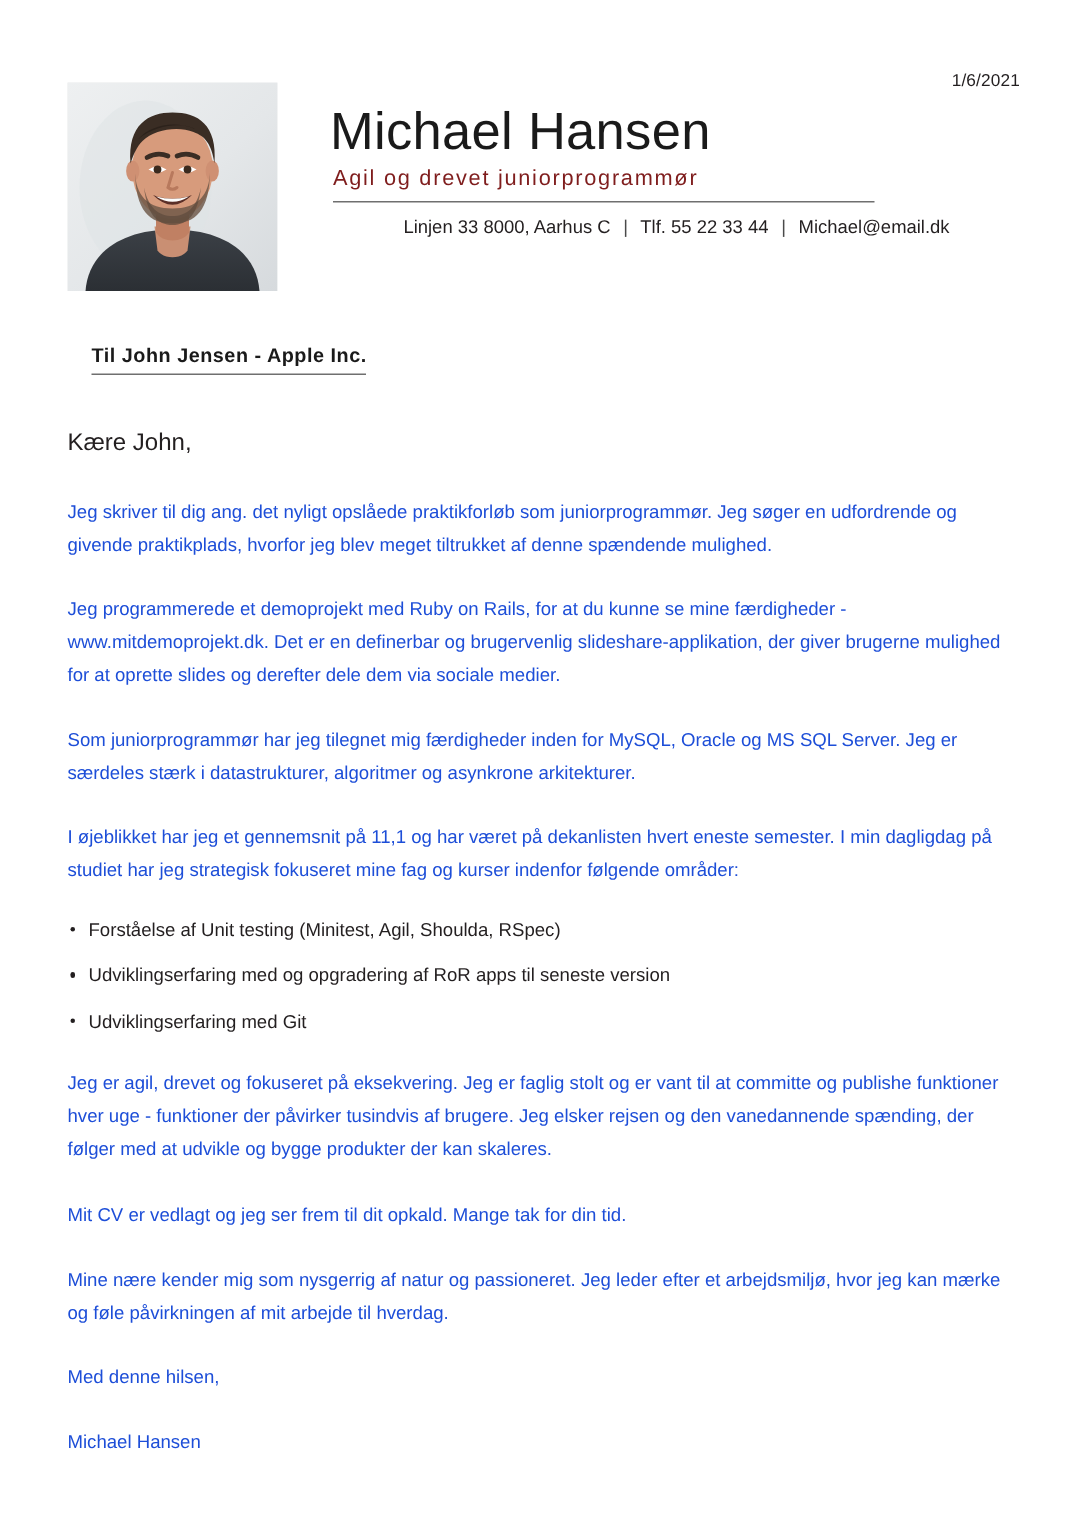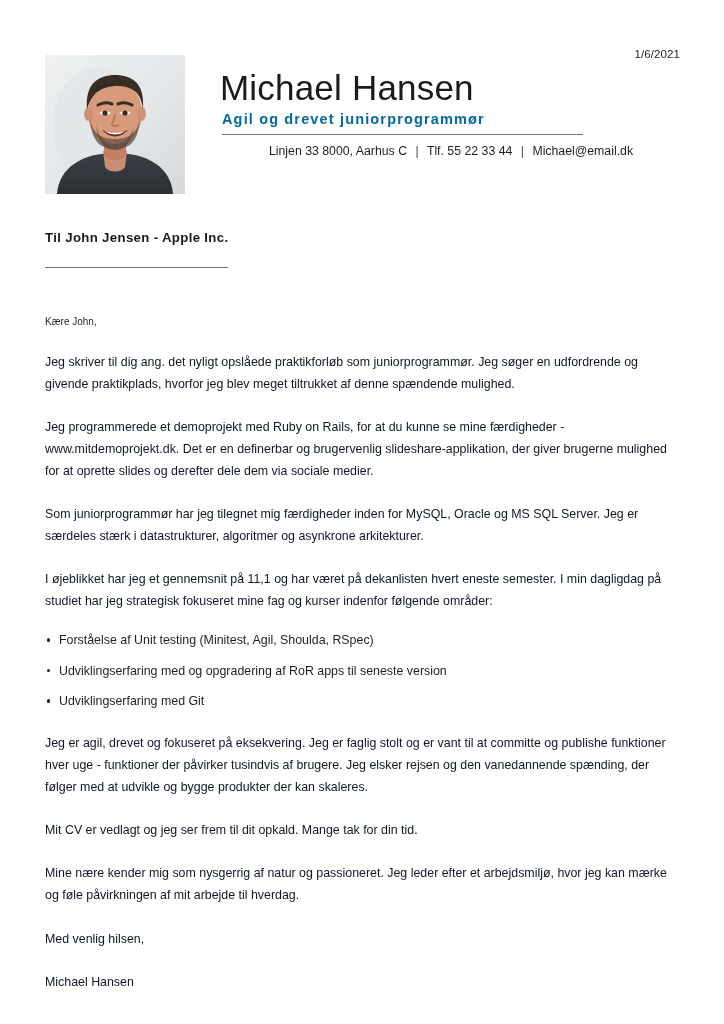--- a/index.html
+++ b/index.html
@@ -58,23 +58,23 @@
     font-size: 35px;
     font-weight: 300;
     line-height: 1.04;
     letter-spacing: 0.2px;
     color: #1a1a1a;
     margin: 0;
     white-space: nowrap;
   }
   .tagline {
     font-size: 14.5px;
-    font-weight: 700;
+    font-weight: 400;
     letter-spacing: 1.15px;
-    color: #0369a1;
+    color: #7f1d1d;
     margin: 5px 0 0 2px;
     white-space: nowrap;
   }
   .rule {
     margin-top: 7px;
     margin-left: 2px;
     width: 361px;
     border-top: 1.6px solid #6f6f6f;
   }
   .contact {
@@ -94,35 +94,36 @@
     left: 45px;
     top: 228px;
     width: 636px;
   }
   .recipient {
     font-size: 13.2px;
     font-weight: 700;
     letter-spacing: 0.35px;
     color: #1a1a1a;
     display: inline-block;
-    padding-bottom: 22px;
+    padding-bottom: 5px;
     border-bottom: 1.5px solid #6f6f6f;
     white-space: nowrap;
+    margin-left: 16px;
   }
   .salutation {
-    margin-top: 46px;
-    font-size: 10px;
+    margin-top: 34px;
+    font-size: 16px;
     line-height: 1.55;
     color: #231f20;
   }
   p.para {
     margin: 21px 0 0 0;
     font-size: 12.4px;
     line-height: 1.78;
-    color: #0f172a;
+    color: #1d4ed8;
   }
   ul.bullets {
     margin: 19px 0 0 0;
     padding: 0;
     list-style: none;
   }
   ul.bullets li {
     position: relative;
     padding-left: 14px;
     margin-bottom: 12px;
@@ -235,17 +236,17 @@
     <ul class="bullets">
       <li>Forståelse af Unit testing (Minitest, Agil, Shoulda, RSpec)</li>
       <li>Udviklingserfaring med og opgradering af RoR apps til seneste version</li>
       <li>Udviklingserfaring med Git</li>
     </ul>
 
     <p class="para after-list">Jeg er agil, drevet og fokuseret på eksekvering. Jeg er faglig stolt og er vant til at committe og publishe funktioner hver uge - funktioner der påvirker tusindvis af brugere. Jeg elsker rejsen og den vanedannende spænding, der følger med at udvikle og bygge produkter der kan skaleres.</p>
     <p class="para">Mit CV er vedlagt og jeg ser frem til dit opkald. Mange tak for din tid.</p>
     <p class="para">Mine nære kender mig som nysgerrig af natur og passioneret. Jeg leder efter et arbejdsmiljø, hvor jeg kan mærke og føle påvirkningen af mit arbejde til hverdag.</p>
 
-    <p class="para closing">Med venlig hilsen,</p>
+    <p class="para closing">Med denne hilsen,</p>
     <p class="para signature">Michael Hansen</p>
   </div>
 
 </div>
 
 </body></html>

